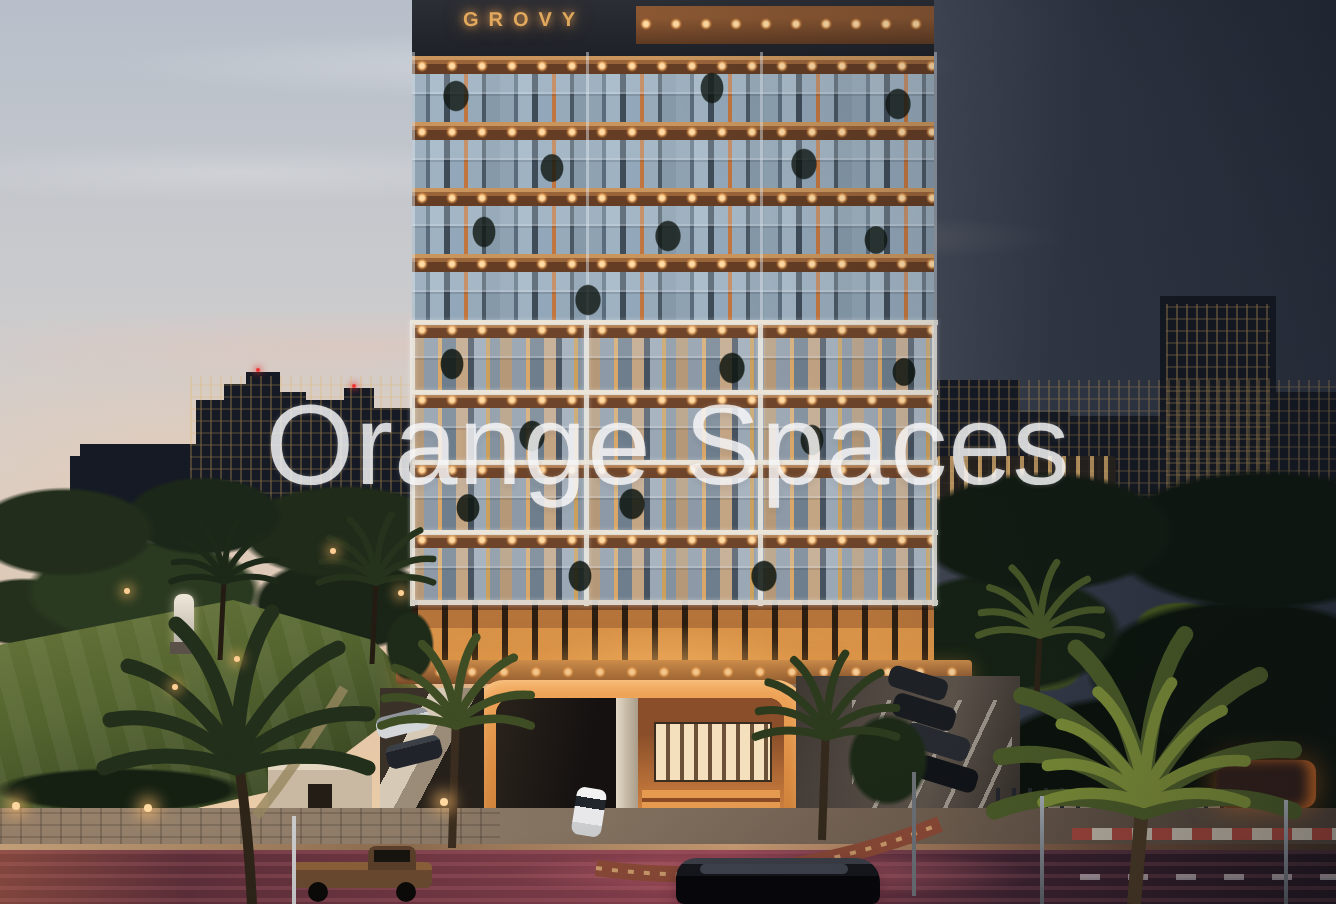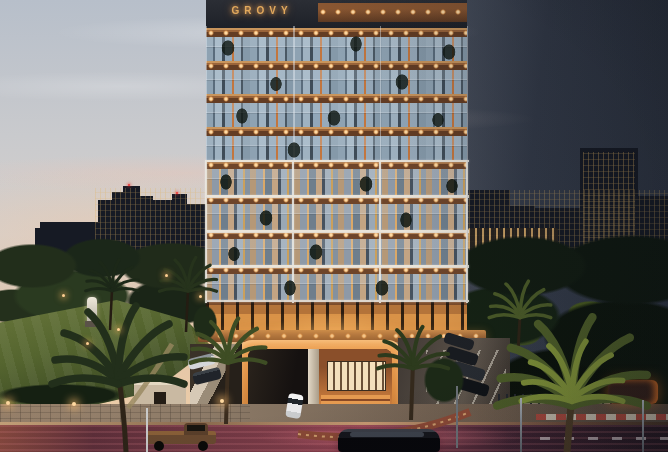--- a/index.html
+++ b/index.html
@@ -345,13 +345,14 @@
   <div class="abs lampdot" style="left:72px;top:402px"></div>
   <div class="abs lampdot" style="left:220px;top:399px"></div>
   <div class="abs gardendot" style="left:62px;top:294px"></div>
   <div class="abs gardendot" style="left:165px;top:274px"></div>
   <div class="abs gardendot" style="left:199px;top:295px"></div>
   <div class="abs gardendot" style="left:117px;top:328px"></div>
   <div class="abs gardendot" style="left:86px;top:342px"></div>
 
   <div class="abs vignette"></div>
 
+  <div class="abs watermark">Orange Spaces</div>
 </div>
 
 </body></html>

